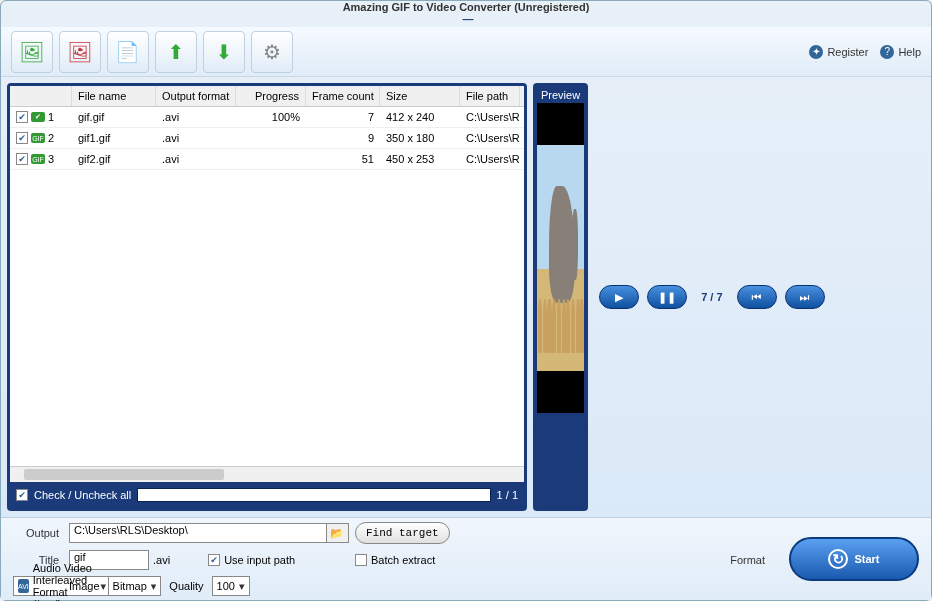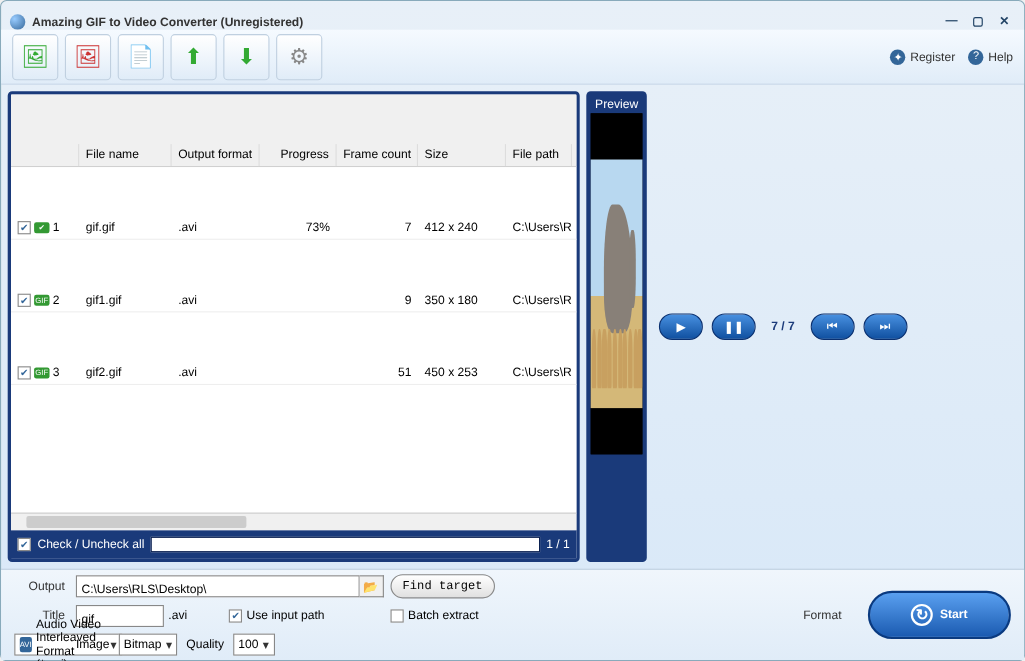--- a/index.html
+++ b/index.html
@@ -1,31 +1,31 @@
 <!DOCTYPE html>
 <html><head>
 <meta charset="utf-8">
 <style>
 * { box-sizing: border-box; margin: 0; padding: 0; font-family: Tahoma, Arial, sans-serif; font-size: 11px; }
 body { background: #f0f0f0; width: 932px; height: 601px; overflow: hidden; }
 .window { width: 932px; height: 601px; background: linear-gradient(#e8f0f8, #d8e8f8); border: 1px solid #8ab; border-radius: 6px; display: flex; flex-direction: column; }
-.titlebar { height: 26px; display: flex; align-items: flex-end; padding: 0 8px; }
+.titlebar { height: 26px; display: flex; align-items: center; padding: 0 25px; flex-direction: column; }
 .titlebar .logo { width: 14px; height: 14px; border-radius: 50%; background: radial-gradient(circle at 30% 30%, #9cf, #369); margin-right: 6px; }
 .titlebar .title { flex: 1; font-weight: bold; color: #333; }
 .winbtn { width: 20px; height: 16px; margin-left: 4px; display: flex; align-items: center; justify-content: center; color: #246; font-weight: bold; cursor: pointer; }
 .toolbar { height: 50px; display: flex; align-items: center; padding: 4px 10px; background: linear-gradient(#f5faff, #e0ecf8); border-bottom: 1px solid #c8d8e8; }
 .tbtn { width: 42px; height: 42px; margin-right: 6px; background: linear-gradient(#fff, #e0ecf8); border: 1px solid #c0d0e0; border-radius: 4px; display: flex; align-items: center; justify-content: center; cursor: pointer; }
 .tbtn span { font-size: 20px; }
 .toolbar .spacer { flex: 1; }
 .headlink { display: flex; align-items: center; margin-left: 12px; color: #333; cursor: pointer; }
 .headlink .ico { width: 14px; height: 14px; border-radius: 50%; background: #369; color: #fff; display: flex; align-items: center; justify-content: center; font-size: 10px; margin-right: 4px; }
 .main { flex: 1; display: flex; padding: 6px; gap: 6px; }
 .leftpanel { width: 520px; display: flex; flex-direction: column; background: #fff; border: 3px solid #1a3a7a; border-radius: 4px; }
 .gridhead { display: flex; background: #f0f0f0; border-bottom: 1px solid #ccc; }
-.gridhead .col, .row .col { padding: 4px 6px; border-right: 1px solid #ddd; overflow: hidden; white-space: nowrap; margin-top: 45px; }
+.gridhead .col, .row .col { padding: 4px 6px; border-right: 1px solid #ddd; overflow: hidden; white-space: nowrap; }
 .c0 { width: 62px; } .c1 { width: 84px; } .c2 { width: 80px; } .c3 { width: 70px; text-align: right; } .c4 { width: 74px; text-align: right; } .c5 { width: 80px; } .c6 { width: 60px; }
 .gridbody { flex: 1; background: #fff; }
 .row { display: flex; border-bottom: 1px solid #eee; }
 .row .col { border-right: none; }
 .row .chkcell { display: flex; align-items: center; gap: 3px; }
 .chkbox { width: 12px; height: 12px; border: 1px solid #888; background: #fff; display: inline-flex; align-items: center; justify-content: center; font-size: 9px; color: #369; }
 .statusico { width: 14px; height: 10px; background: #393; border-radius: 2px; font-size: 7px; color: #fff; display: inline-flex; align-items: center; justify-content: center; }
 .hscroll { height: 16px; background: #f0f0f0; border-top: 1px solid #ccc; position: relative; }
 .hscroll .thumb { position: absolute; left: 14px; top: 2px; width: 200px; height: 11px; background: #ccc; border-radius: 2px; }
 .leftfoot { background: #1a3a7a; color: #fff; height: 26px; display: flex; align-items: center; padding: 0 6px; gap: 6px; }
@@ -40,21 +40,21 @@
 .elephant { position: absolute; left: 25%; top: 18%; width: 55%; height: 52%; background: #888078; border-radius: 30% 50% 30% 30% / 50% 60% 30% 30%; }
 .elephant::after { content: ''; position: absolute; right: -12%; top: 20%; width: 22%; height: 60%; background: #888078; border-radius: 40% 40% 40% 40%; }
 .herd { position: absolute; bottom: 8%; left: 0; right: 0; height: 30%; }
 .antelope { position: absolute; bottom: 0; width: 9%; height: 80%; background: #c8a060; border-radius: 40% 40% 10% 10%; }
 .medcontrols { display: flex; align-items: center; justify-content: center; gap: 8px; padding: 8px 0; }
 .medbtn { width: 40px; height: 24px; border-radius: 12px; background: linear-gradient(#4890e0, #1050a0); border: 1px solid #0a3070; color: #fff; display: flex; align-items: center; justify-content: center; cursor: pointer; font-size: 11px; }
 .medcount { color: #1a3a7a; font-weight: bold; padding: 0 6px; }
 .bottombar { border-top: 1px solid #c0d0e0; background: linear-gradient(#f0f6fc, #e0ecf8); padding: 4px 12px; display: flex; }
 .fields { flex: 1; display: grid; grid-template-columns: 50px 280px auto auto; gap: 6px 6px; align-items: center; }
 .lbl { text-align: right; color: #333; padding-right: 4px; }
-.txtinput { height: 20px; border: 1px solid #888; background: #fff; padding: 0 4px; display: flex; align-items: flex-end; }
+.txtinput { height: 20px; border: 1px solid #888; background: #fff; padding: 0 4px; display: flex; align-items: flex-start; }
 .pathwrap { display: flex; align-items: center; }
 .pathwrap .txtinput { flex: 1; }
 .browsebtn { width: 22px; height: 20px; border: 1px solid #888; border-left: none; background: #f0f0f0; display: flex; align-items: center; justify-content: center; cursor: pointer; font-size: 9px; }
 .btn { height: 22px; padding: 0 10px; background: linear-gradient(#fff, #e0e0e0); border: 1px solid #888; border-radius: 11px; display: inline-flex; align-items: center; cursor: pointer; font-family: Liberation Mono, monospace; }
 .titlewrap { display: flex; align-items: center; gap: 4px; }
 .titlewrap .txtinput { width: 80px; }
 .sel { height: 20px; border: 1px solid #888; background: #fff; padding: 0 4px; display: flex; align-items: center; cursor: pointer; }
 .sel::after { content: '▾'; margin-left: 4px; color: #333; }
 .row3 { display: flex; align-items: center; gap: 8px; }
 .startbtn { width: 130px; height: 44px; border-radius: 22px; background: linear-gradient(#5aa0f0, #1a5ab0); border: 2px solid #0a3a80; color: #fff; font-size: 18px; font-weight: bold; display: flex; align-items: center; justify-content: center; gap: 6px; cursor: pointer; align-self: center; margin-left: 20px; }
@@ -117,21 +117,21 @@
       </div>
       <div class="gridbody" id="gridbody">
           <div class="row">
             <div class="col c0 chkcell">
               <span class="chkbox">✔</span>
               <span class="statusico">✔</span>
               <span>1</span>
             </div>
             <div class="col c1">gif.gif</div>
             <div class="col c2">.avi</div>
-            <div class="col c3">73%</div>
+            <div class="col c3">100%</div>
             <div class="col c4">7</div>
             <div class="col c5">412 x 240</div>
             <div class="col c6">C:\Users\R</div>
           </div>
           <div class="row">
             <div class="col c0 chkcell">
               <span class="chkbox">✔</span>
               <span class="statusico">GIF</span>
               <span>2</span>
             </div>

